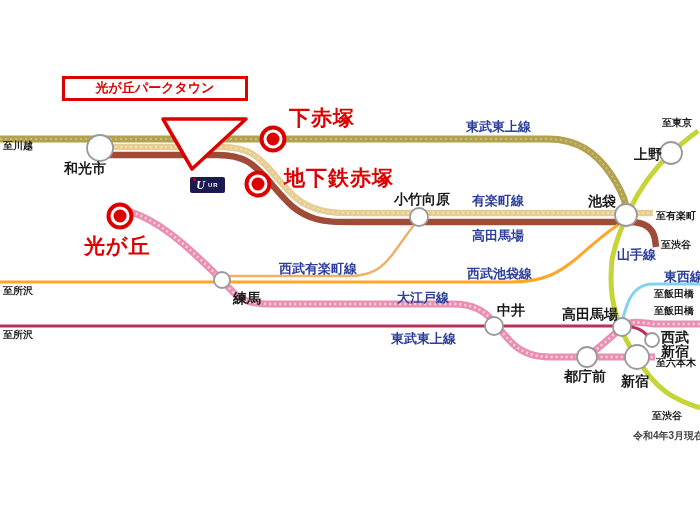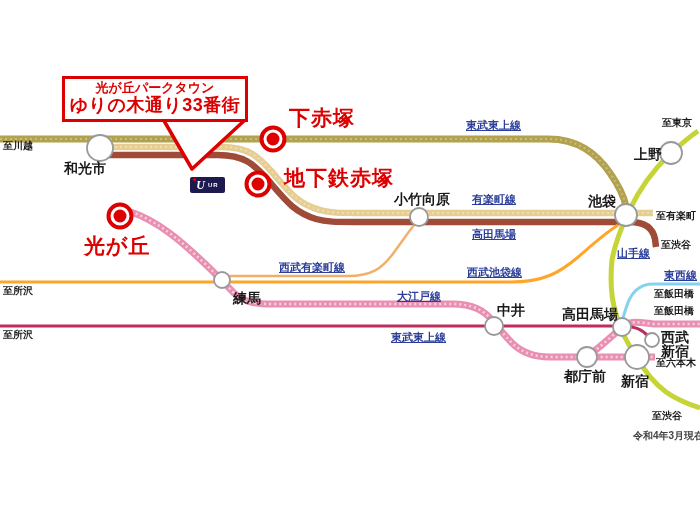--- a/index.html
+++ b/index.html
@@ -2,21 +2,21 @@
 <html><head>
 <meta charset="utf-8">
 <style>
   html,body{margin:0;padding:0;background:#fff;}
   #map{position:relative;width:700px;height:525px;background:#fff;overflow:hidden;
        font-family:"Liberation Sans","DejaVu Sans",sans-serif;}
   #rail-svg{position:absolute;left:0;top:0;}
   .lbl{position:absolute;white-space:nowrap;font-weight:bold;line-height:1.05;}
   .st{font-size:14px;color:#1a1a1a;}
   .edge{font-size:10px;color:#1a1a1a;font-family:Liberation Mono, monospace;}
-  .line-name{font-size:11px;color:#2b3e9a;text-decoration:underline;}
+  .line-name{font-size:13px;color:#2b3e9a;}
   .red-st{font-size:21px;color:#dd0000;letter-spacing:1px;}
   .note{font-size:10px;color:#444;font-weight:bold;}
   .two-line{line-height:1.0;}
   #callout{position:absolute;left:62px;top:76px;width:180px;border:3px solid #dd0000;
            background:#fff;text-align:center;padding:2px 0 3px 0;z-index:5;}
   #callout .l1{font-size:13px;color:#dd0000;font-weight:bold;line-height:1.1;}
   #callout .l2{font-size:18px;color:#dd0000;font-weight:bold;line-height:1.15;letter-spacing:0.5px;}
   #ur-logo{position:absolute;left:190px;top:177px;width:35px;height:16px;background:#1c1a4e;
            border-radius:2px;display:flex;align-items:center;justify-content:center;gap:3px;z-index:6;}
   #ur-logo .u{color:#fff;font-style:italic;font-weight:bold;font-size:12px;line-height:1;
@@ -75,21 +75,20 @@
       <circle cx="273" cy="139" r="6.5" fill="#dd0000"></circle>
       <circle cx="258" cy="184" r="11.5" fill="#ffffff" stroke-width="4" stroke="#dd0000"></circle>
       <circle cx="258" cy="184" r="6.5" fill="#dd0000"></circle>
       <circle cx="120" cy="216" r="11.5" fill="#ffffff" stroke-width="4" stroke="#dd0000"></circle>
       <circle cx="120" cy="216" r="6.5" fill="#dd0000"></circle>
     </g>
   </svg>
 
   <div id="callout">
     <div class="l1">光が丘パークタウン</div>
-    <div class="l2">ゆりの木通り33番街</div>
   </div>
 
   <div id="ur-logo">
     <span class="u">U</span>
     <span class="ur">UR</span>
   </div>
 
   <div class="lbl red-st" style="left:289px;top:107px;">下赤塚</div>
   <div class="lbl red-st" style="left:284px;top:167px;">地下鉄赤塚</div>
   <div class="lbl red-st" style="left:84px;top:235px;">光が丘</div>

